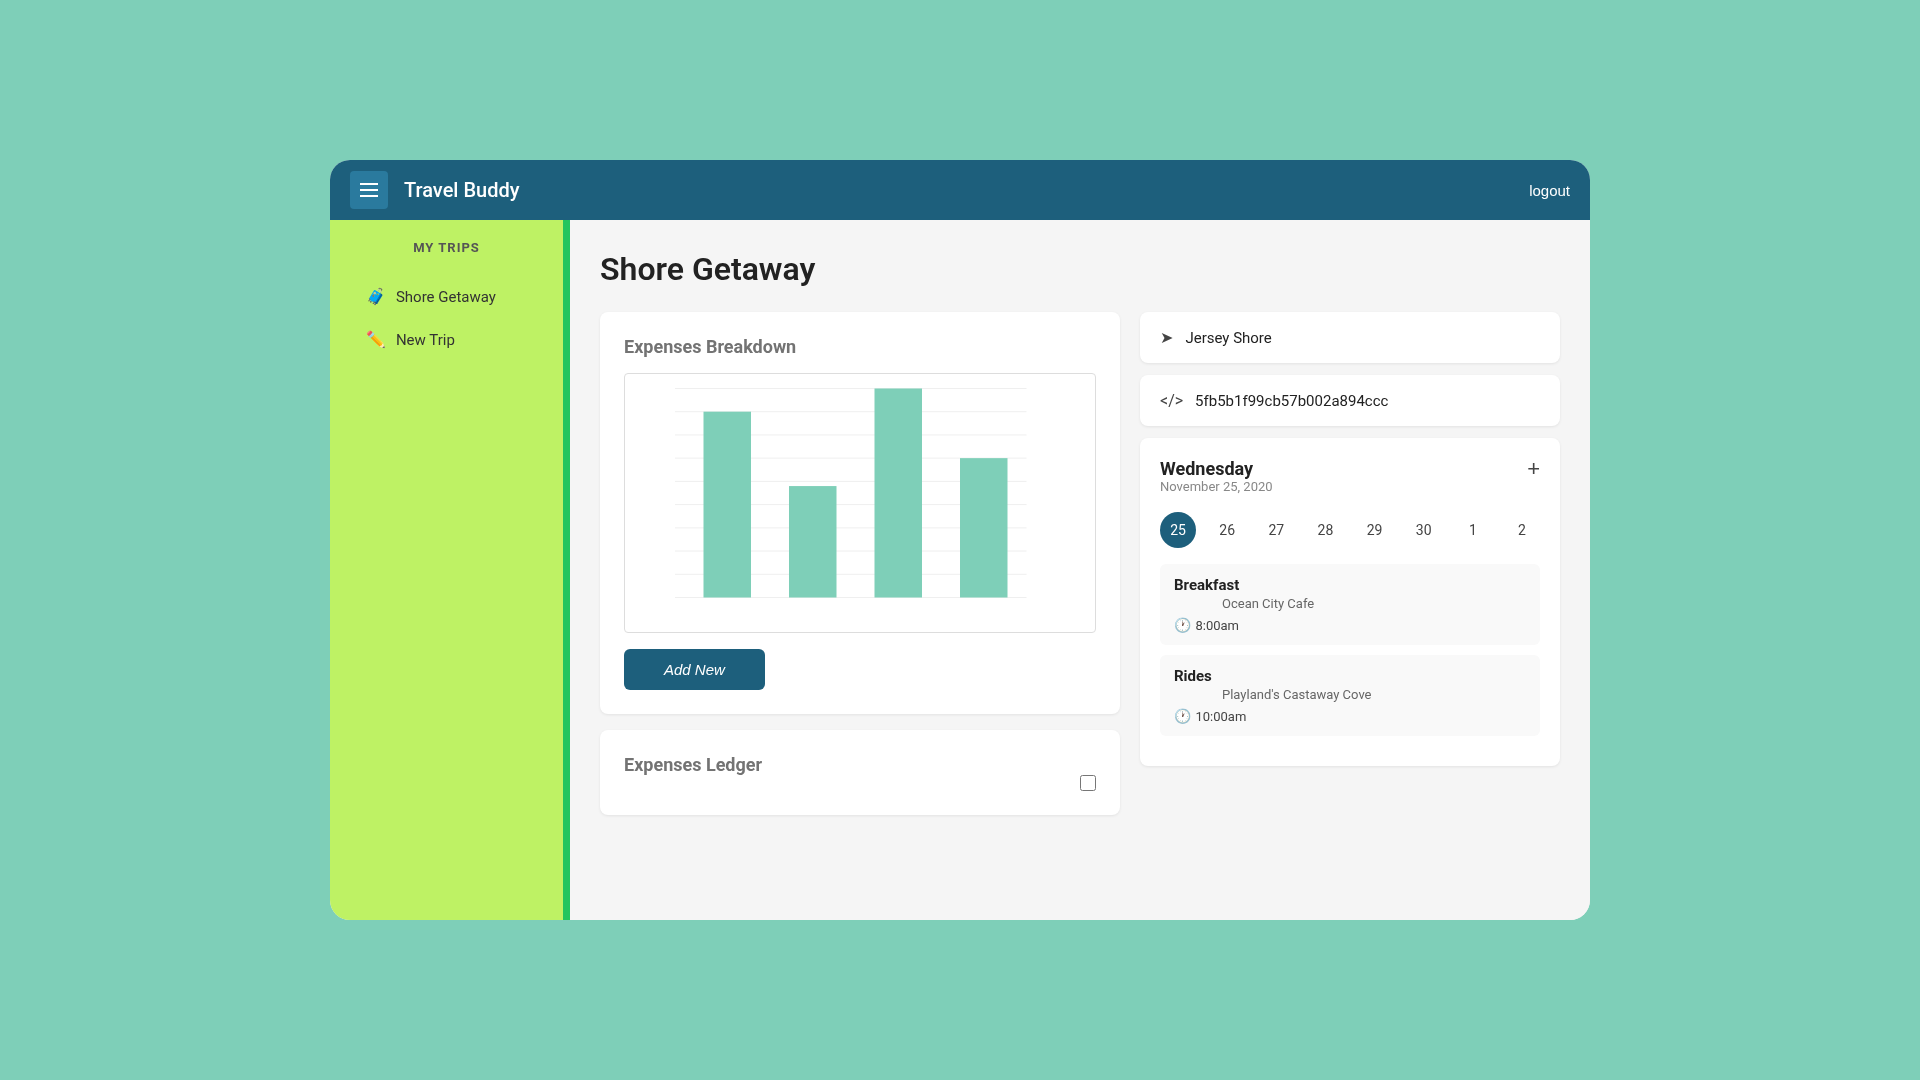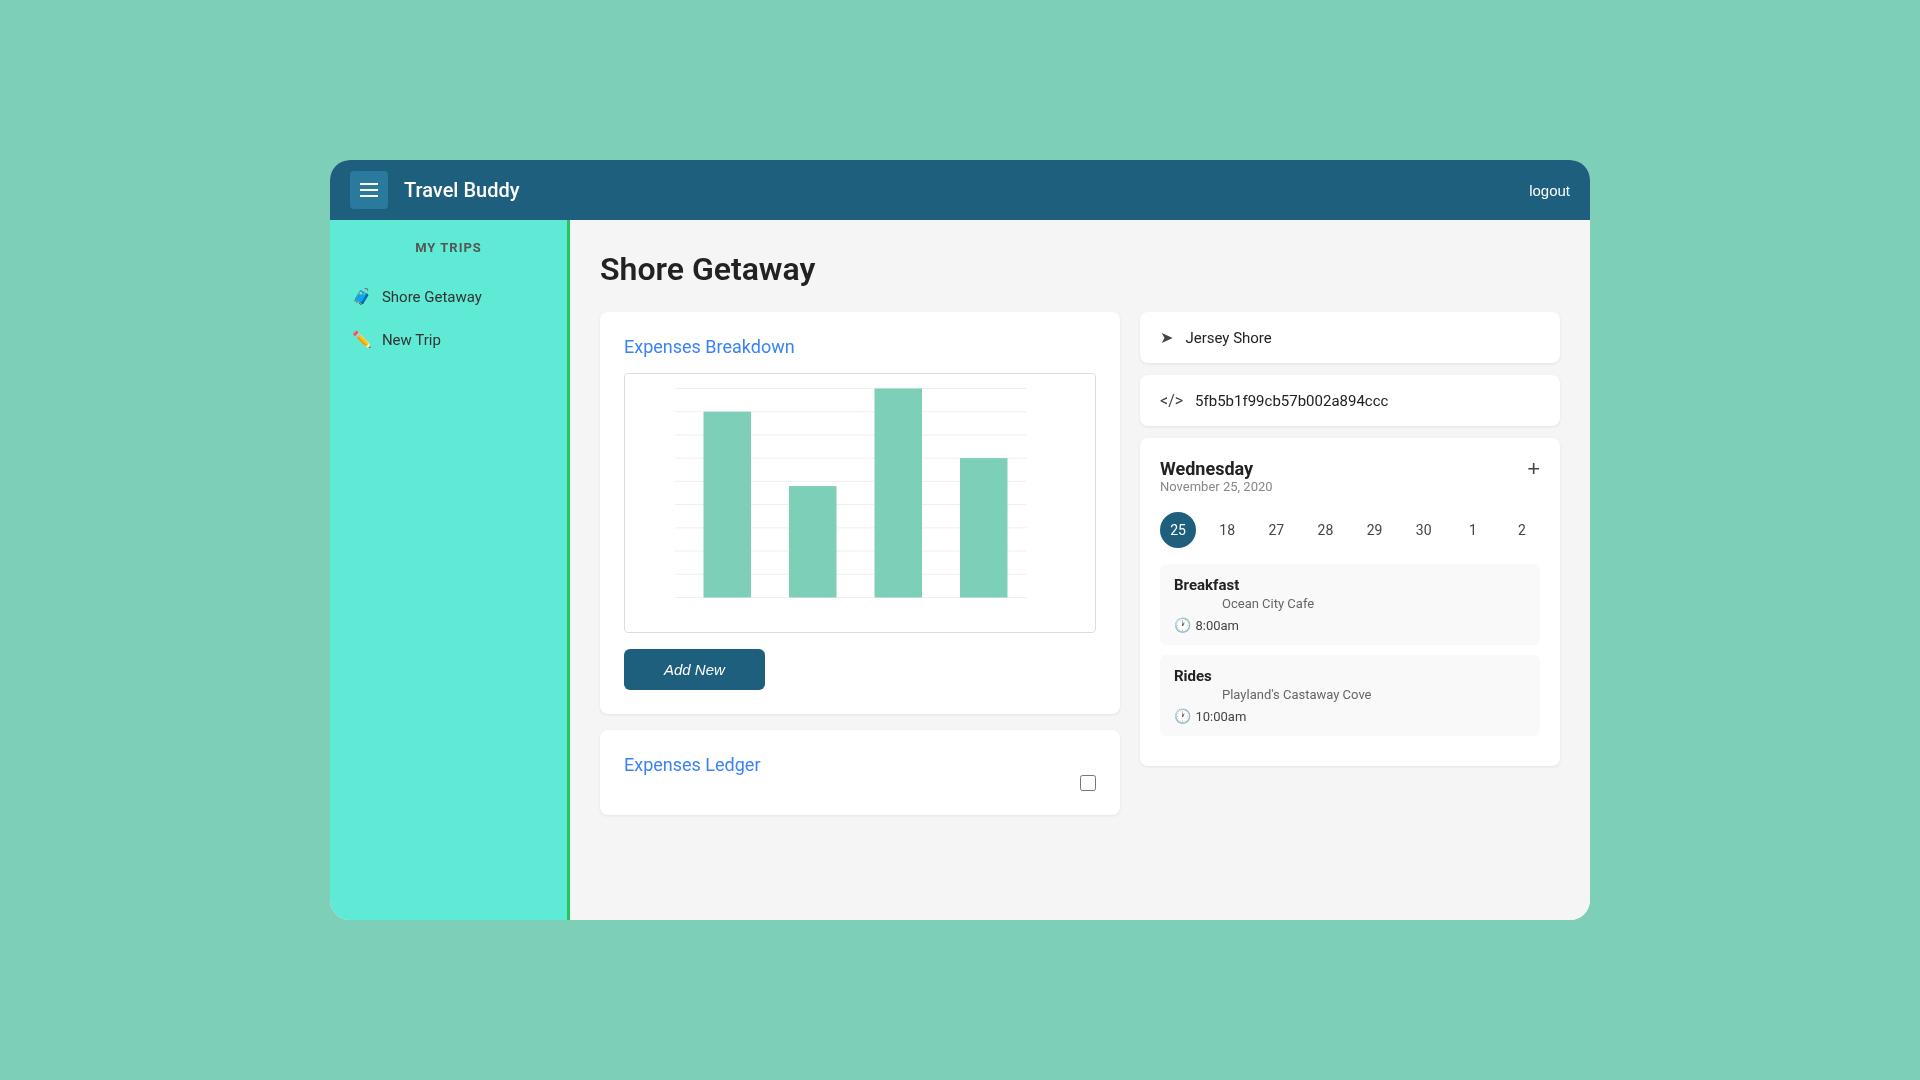--- a/index.html
+++ b/index.html
@@ -72,24 +72,24 @@
     }
     
     .main-layout {
       display: flex;
       flex: 1;
       overflow: hidden;
     }
     
     .sidebar {
       width: 240px;
-      background: #5eead4;
+      background: #bef264;
       flex-shrink: 0;
-      padding: 20px 2px;
-      border-right: 3px solid #22c55e;
+      padding: 20px 16px;
+      border-right: 7px solid #22c55e;
     }
     .sidebar-title {
       font-size: 13px;
       font-weight: 700;
       color: #555;
       text-align: center;
       letter-spacing: 1px;
       margin-bottom: 20px;
       padding: 0 20px;
     }
@@ -126,22 +126,22 @@
     }
     
     .card {
       background: white;
       border-radius: 8px;
       padding: 24px;
       box-shadow: 0 1px 3px rgba(0,0,0,0.08);
     }
     .card-title {
       font-size: 18px;
-      font-weight: 400;
-      color: #3b82f6;
+      font-weight: 700;
+      color: #737373;
       margin-bottom: 16px;
     }
     
     .chart-container {
       position: relative;
       height: 260px;
       border: 1px solid #ddd;
       border-radius: 4px;
       padding: 10px 40px 30px 50px;
       background: white;
@@ -383,21 +383,21 @@
             <div class="calendar-card">
               <div class="cal-header">
                 <div>
                   <div class="cal-day-name">Wednesday</div>
                   <div class="cal-date">November 25, 2020</div>
                 </div>
                 <button class="cal-add-btn">+</button>
               </div>
               <div class="cal-days">
                 <div class="cal-day active">25</div>
-                <div class="cal-day">18</div>
+                <div class="cal-day">26</div>
                 <div class="cal-day">27</div>
                 <div class="cal-day">28</div>
                 <div class="cal-day">29</div>
                 <div class="cal-day">30</div>
                 <div class="cal-day">1</div>
                 <div class="cal-day">2</div>
               </div>
 
               <div class="event-card">
                 <div class="event-name">Breakfast</div>

